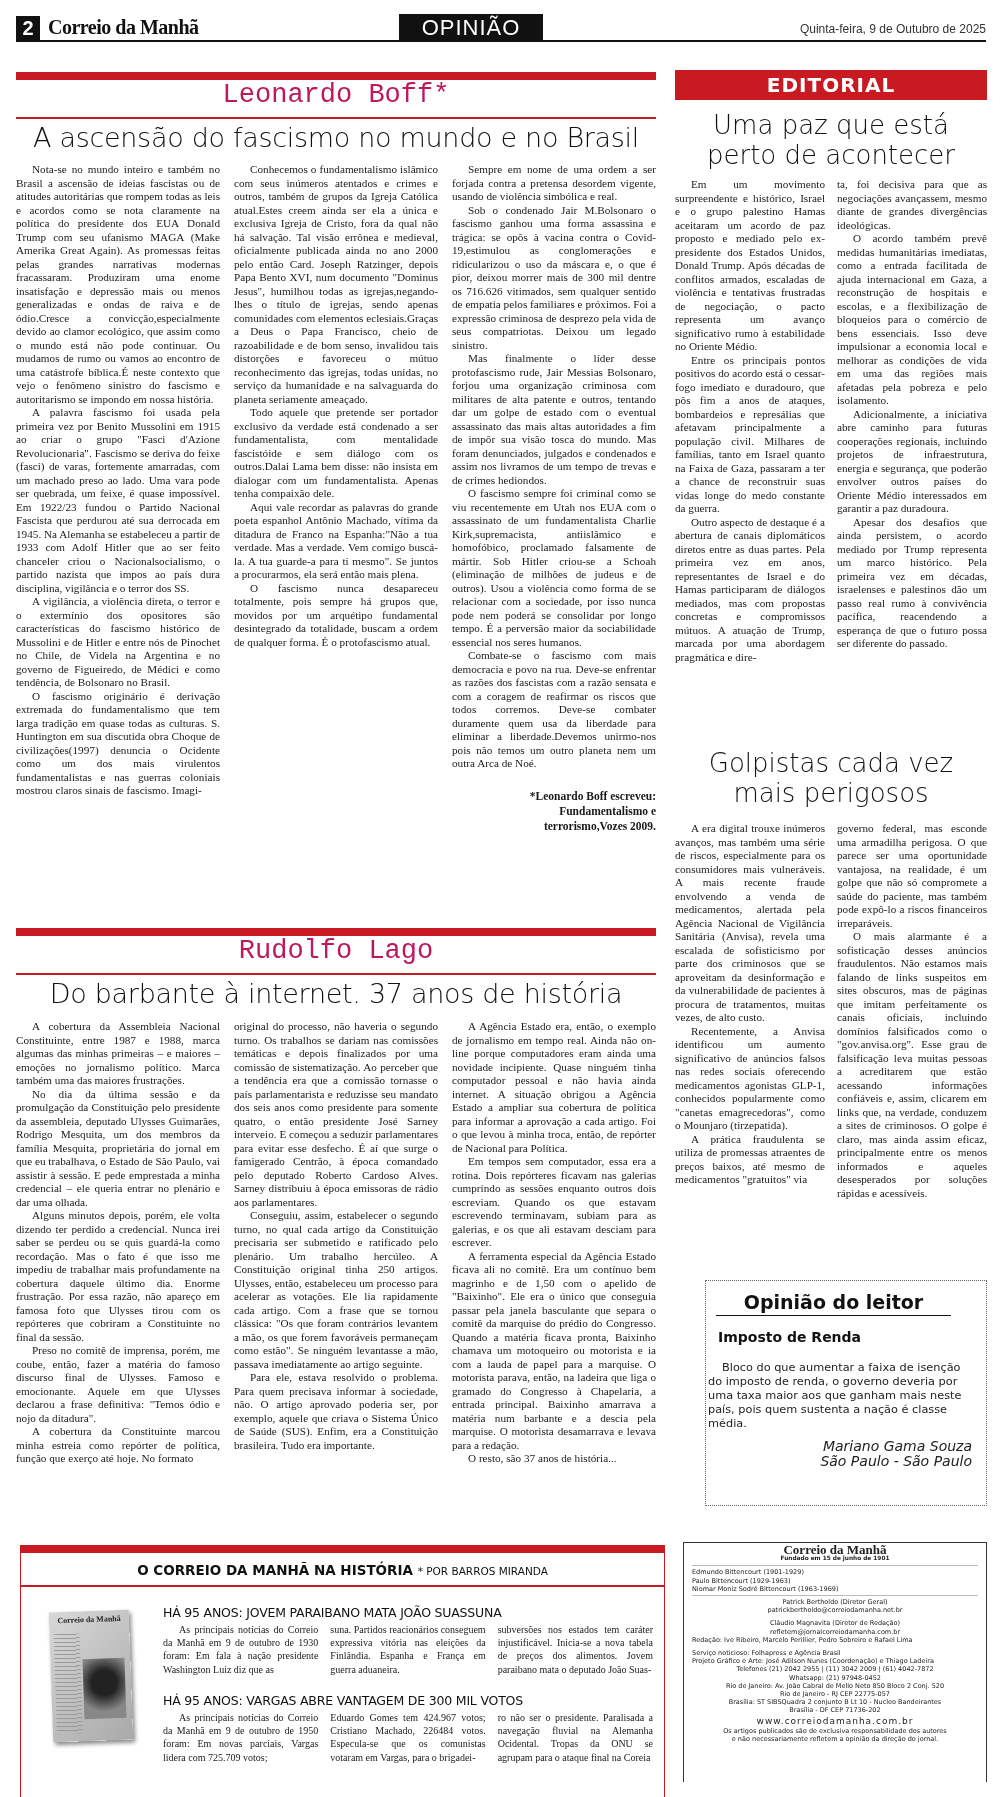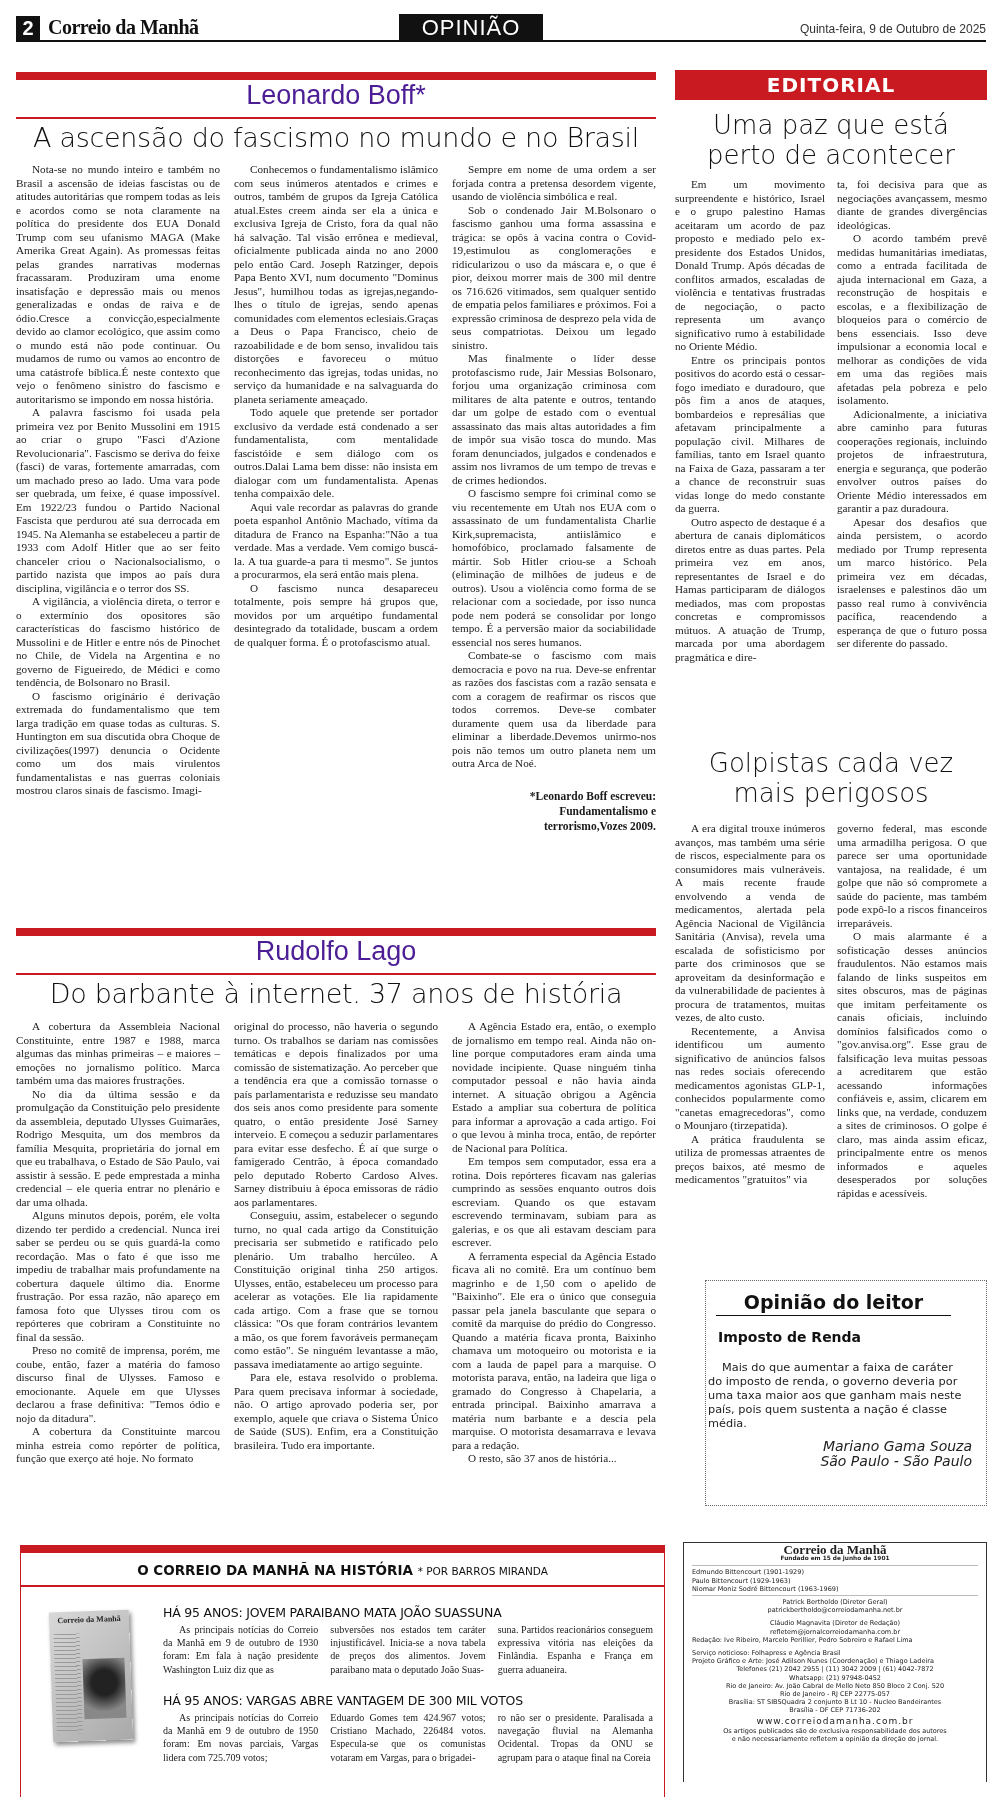--- a/index.html
+++ b/index.html
@@ -9,21 +9,21 @@
   
   .topbar { position: absolute; left: 16px; top: 14px; width: 970px; height: 28px; border-bottom: 2px solid #111; }
   .pagenum { position: absolute; left: 0; top: 2px; width: 24px; height: 24px; background: #111; color: #fff; font-family: "Liberation Sans", sans-serif; font-size: 20px; font-weight: bold; text-align: center; line-height: 24px; }
   .brand { position: absolute; left: 32px; top: 2px; font-family: "Liberation Serif", serif; font-weight: bold; font-size: 20px; letter-spacing: -0.5px; }
   .section { position: absolute; left: 383px; top: 0; width: 144px; height: 27px; background: #111; color: #fff; font-family: "Liberation Sans", sans-serif; font-size: 22px; text-align: center; line-height: 27px; letter-spacing: 1px; }
   .dateline { position: absolute; right: 0; top: 8px; font-family: "Liberation Sans", sans-serif; font-size: 12px; color: #333; }
 
   
   .redbar { position: absolute; height: 8px; background: #c91a22; }
   .redline { position: absolute; height: 2px; background: #c91a22; }
-  .author { position: absolute; text-align: center; font-family: Liberation Sans, sans-serif; font-size: 27px; color: #4c1d95; }
+  .author { position: absolute; text-align: center; font-family: Liberation Mono, monospace; font-size: 27px; color: #be185d; }
   .headline { position: absolute; text-align: center; font-family: "DejaVu Sans", sans-serif; font-weight: 300; font-size: 27px; color: #111; letter-spacing: -0.3px; }
 
   .cols { position: absolute; display: flex; gap: 14px; }
   .col { flex: 1; font-family: "Liberation Serif", serif; font-size: 11.2px; line-height: 13.5px; text-align: justify; hyphens: auto; color: #1a1a1a; }
   .col p { text-indent: 16px; }
   .sig { text-align: right; font-weight: bold; margin-top: 18px; font-size: 11.5px; line-height: 15px; text-indent: 0 !important; }
 
   
   .editorial-label { position: absolute; left: 675px; top: 70px; width: 312px; height: 30px; background: #c91a22; color: #fff; font-family: "DejaVu Sans", sans-serif; font-weight: bold; font-size: 20px; text-align: center; line-height: 30px; letter-spacing: 1px; }
   .ed-title { position: absolute; text-align: center; font-family: "DejaVu Sans", sans-serif; font-weight: 300; font-size: 26px; line-height: 30px; color: #111; }
@@ -156,21 +156,21 @@
     <p>A Agência Estado era, então, o exemplo de jornalismo em tempo real. Ainda não on-line porque computadores eram ainda uma novidade incipiente. Quase ninguém tinha computador pessoal e não havia ainda internet. A situação obrigou a Agência Estado a ampliar sua cobertura de política para informar a aprovação a cada artigo. Foi o que levou à minha troca, então, de repórter de Nacional para Política.</p>
     <p>Em tempos sem computador, essa era a rotina. Dois repórteres ficavam nas galerias cumprindo as sessões enquanto outros dois escreviam. Quando os que estavam escrevendo terminavam, subiam para as galerias, e os que ali estavam desciam para escrever.</p>
     <p>A ferramenta especial da Agência Estado ficava ali no comitê. Era um contínuo bem magrinho e de 1,50 com o apelido de "Baixinho". Ele era o único que conseguia passar pela janela basculante que separa o comitê da marquise do prédio do Congresso. Quando a matéria ficava pronta, Baixinho chamava um motoqueiro ou motorista e ia com a lauda de papel para a marquise. O motorista parava, então, na ladeira que liga o gramado do Congresso à Chapelaria, a entrada principal. Baixinho amarrava a matéria num barbante e a descia pela marquise. O motorista desamarrava e levava para a redação.</p>
     <p>O resto, são 37 anos de história...</p>
   </div>
 </div>
 
 <div class="leitor">
   <div class="leitor-title">Opinião do leitor</div>
   <div class="leitor-sub">Imposto de Renda</div>
-  <div class="leitor-body">Mais do que aumentar a faixa de caráter do imposto de renda, o governo deveria por uma taxa maior aos que ganham mais neste país, pois quem sustenta a nação é classe média.</div>
+  <div class="leitor-body">Bloco do que aumentar a faixa de isenção do imposto de renda, o governo deveria por uma taxa maior aos que ganham mais neste país, pois quem sustenta a nação é classe média.</div>
   <div class="leitor-sig">
     <div>Mariano Gama Souza</div>
     <div>São Paulo - São Paulo</div>
   </div>
 </div>
 
 <div class="hist">
   <div class="hist-head">
     <span>O CORREIO DA MANHÃ NA HISTÓRIA</span>
     <small>* POR BARROS MIRANDA</small>
@@ -180,24 +180,24 @@
     <div class="clip-lines"></div>
     <div class="clip-photo"></div>
   </div>
 
   <div class="hist-item-title" style="top:52px;">HÁ 95 ANOS: JOVEM PARAIBANO MATA JOÃO SUASSUNA</div>
   <div class="hist-cols" style="top:70px;">
     <div class="col">
         <p>As principais notícias do Correio da Manhã em 9 de outubro de 1930 foram: Em fala à nação presidente Washington Luiz diz que as</p>
       </div>
     <div class="col">
+        <p style="text-indent:0">suna. Partidos reacionários conseguem expressiva vitória nas eleições da Finlândia. Espanha e França em guerra aduaneira.</p>
+      </div>
+    <div class="col">
         <p style="text-indent:0">subversões nos estados tem caráter injustificável. Inicia-se a nova tabela de preços dos alimentos. Jovem paraibano mata o deputado João Suas-</p>
-      </div>
-    <div class="col">
-        <p style="text-indent:0">suna. Partidos reacionários conseguem expressiva vitória nas eleições da Finlândia. Espanha e França em guerra aduaneira.</p>
       </div>
   </div>
 
   <div class="hist-item-title" style="top:140px;">HÁ 95 ANOS: VARGAS ABRE VANTAGEM DE 300 MIL VOTOS</div>
   <div class="hist-cols" style="top:158px;">
     <div class="col">
         <p>As principais notícias do Correio da Manhã em 9 de outubro de 1950 foram: Em novas parciais, Vargas lidera com 725.709 votos;</p>
       </div>
     <div class="col">
         <p style="text-indent:0">Eduardo Gomes tem 424.967 votos; Cristiano Machado, 226484 votos. Especula-se que os comunistas votaram em Vargas, para o brigadei-</p>

